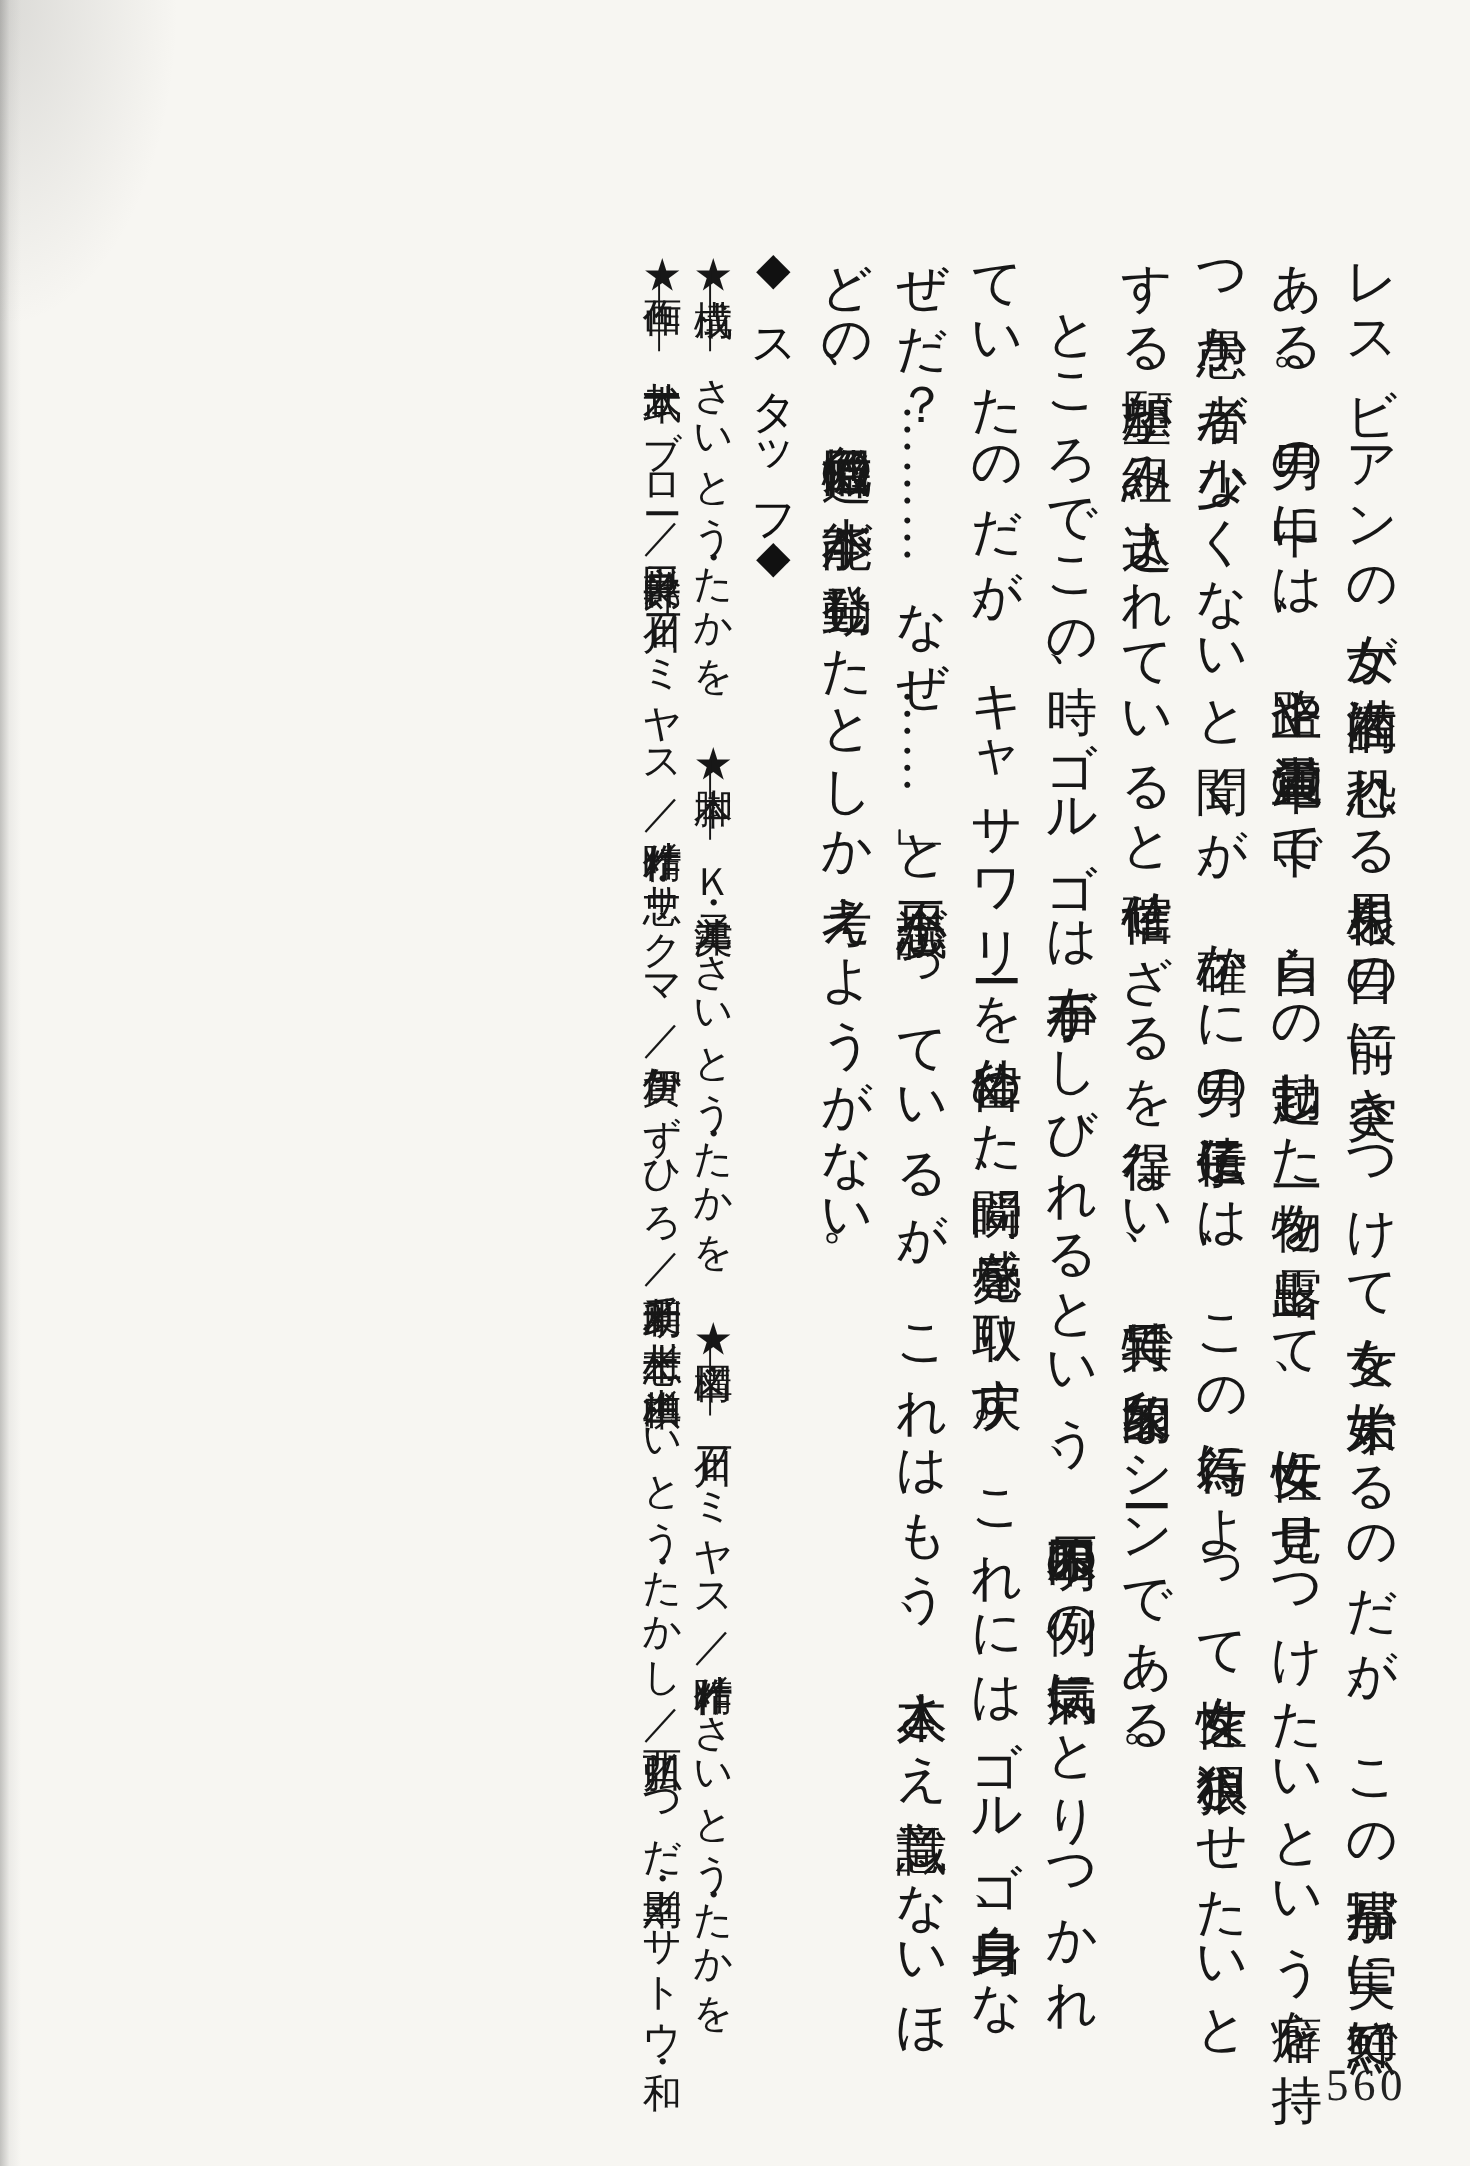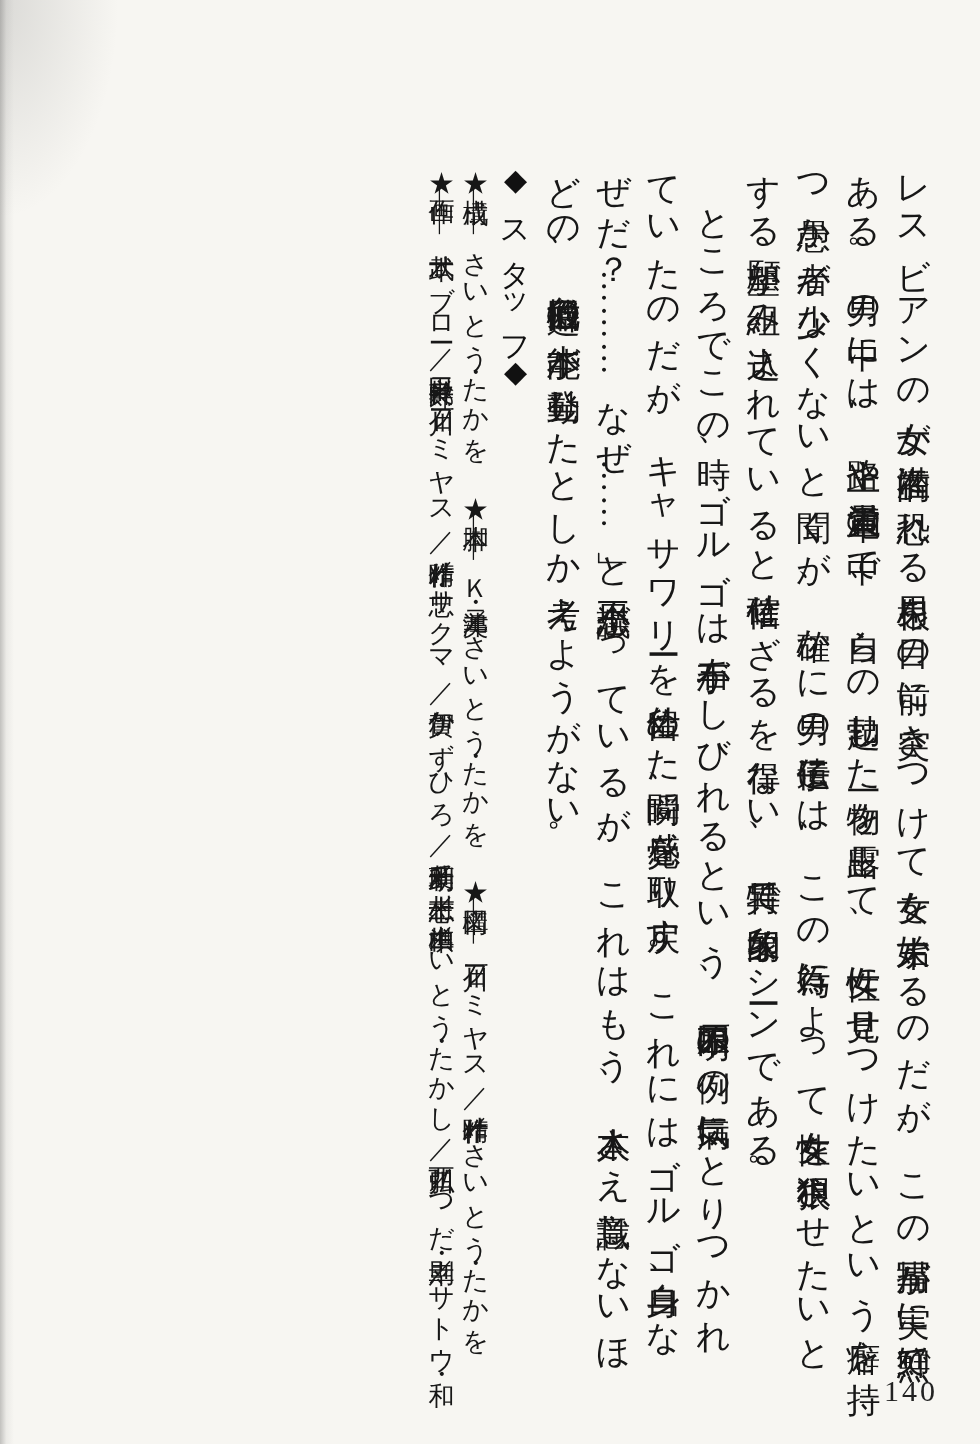--- a/index.html
+++ b/index.html
@@ -88,14 +88,14 @@
   <div class="edge-left"></div>
   <div class="corner-shade"></div>
 
   <div class="vtext">
     <p class="body-par">レスビアンの女が潜在的に恐れる男根を目の前に突きつけて女を始末するのだが、この描写が実に鮮烈である。男の中には、路上や満員電車の中で、自らの勃起した一物を露出して、女性に見せつけたいという癖を持つ愚か者が少なくないと聞くが、確かに男の遺伝子には、この行為によって女性を狼狽させたいとする願望が組み込まれていると確信せざるを得ない、特異で印象的なシーンである。</p>
     <p class="body-par indent">ところでこの時、ゴルゴは右手がしびれるという、原因不明の例の病気にとりつかれていたのだが、キャサワリーを仕留めた瞬間、感覚を取り戻す。これにはゴルゴ自身、「なぜだ？………なぜ……」と不思議がっているが、これはもう、本人さえ意識しないほどの、危機回避の本能が発動したとしか考えようがない。</p>
     <p class="staff-header">◆スタッフ◆</p>
     <p class="staff-credits">★構成——さいとう・たかを　★脚本——Ｋ・元美津／さいとう・たかを　★構図——石川フミヤス／叶精作／さいとう・たかを　★作画——武本サブロー／甲良幹二郎／石川フミヤス／叶精作／忠・サクマ／伊賀かずひろ／千葉利助／村上十志／由棋準／いとう・たかし／西川弘／つだ・幸則／サトウ・和</p>
   </div>
 
-  <div class="page-number">140</div>
+  <div class="page-number">560</div>
 </div>
 
 </body></html>

